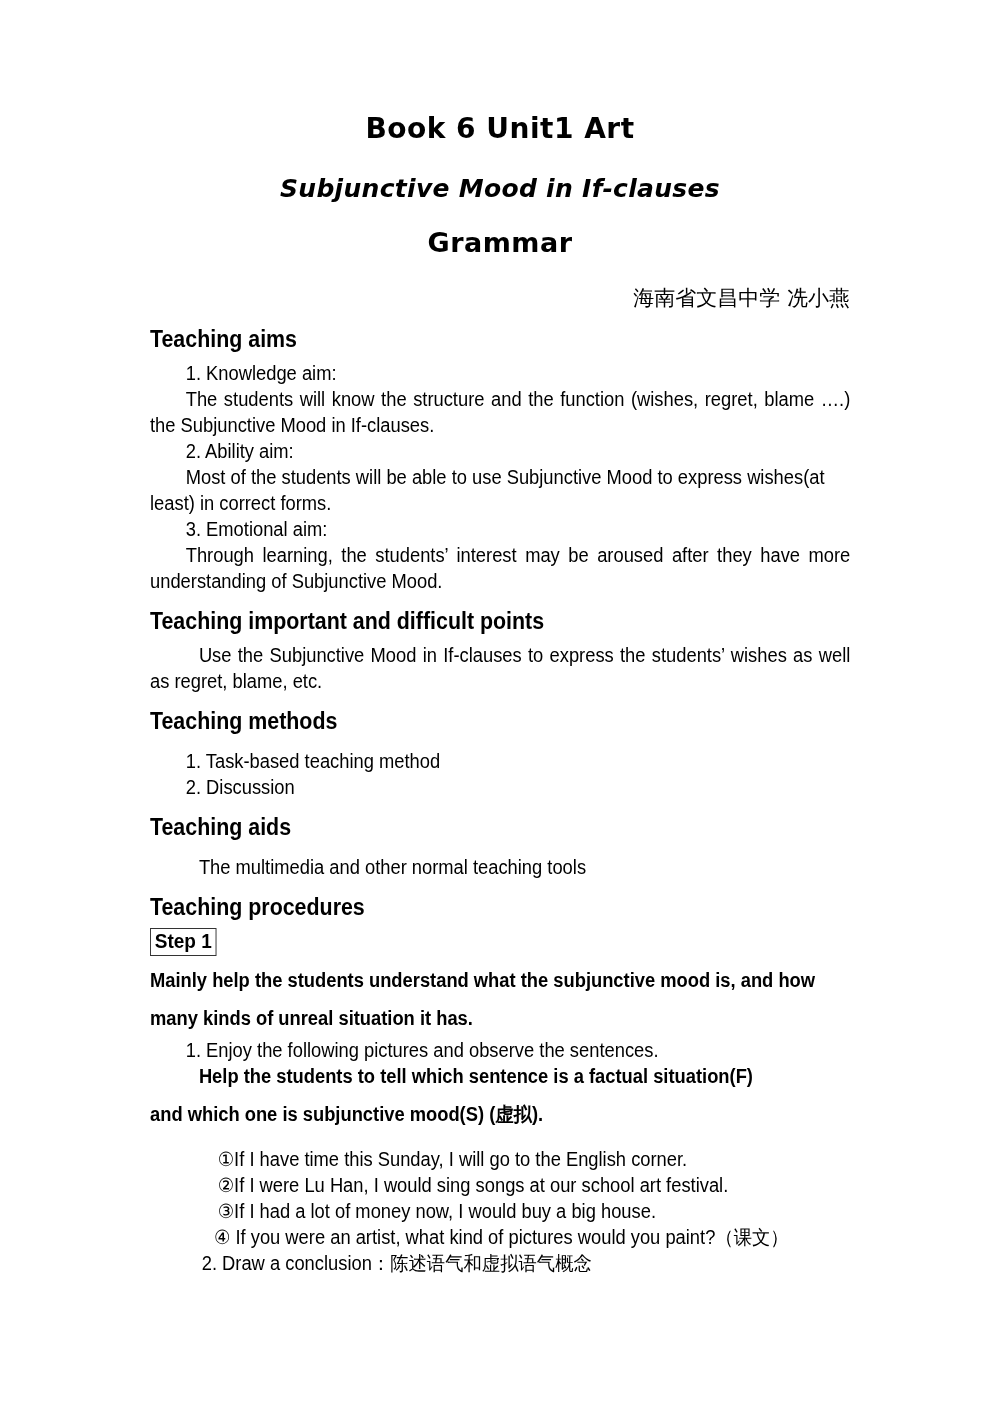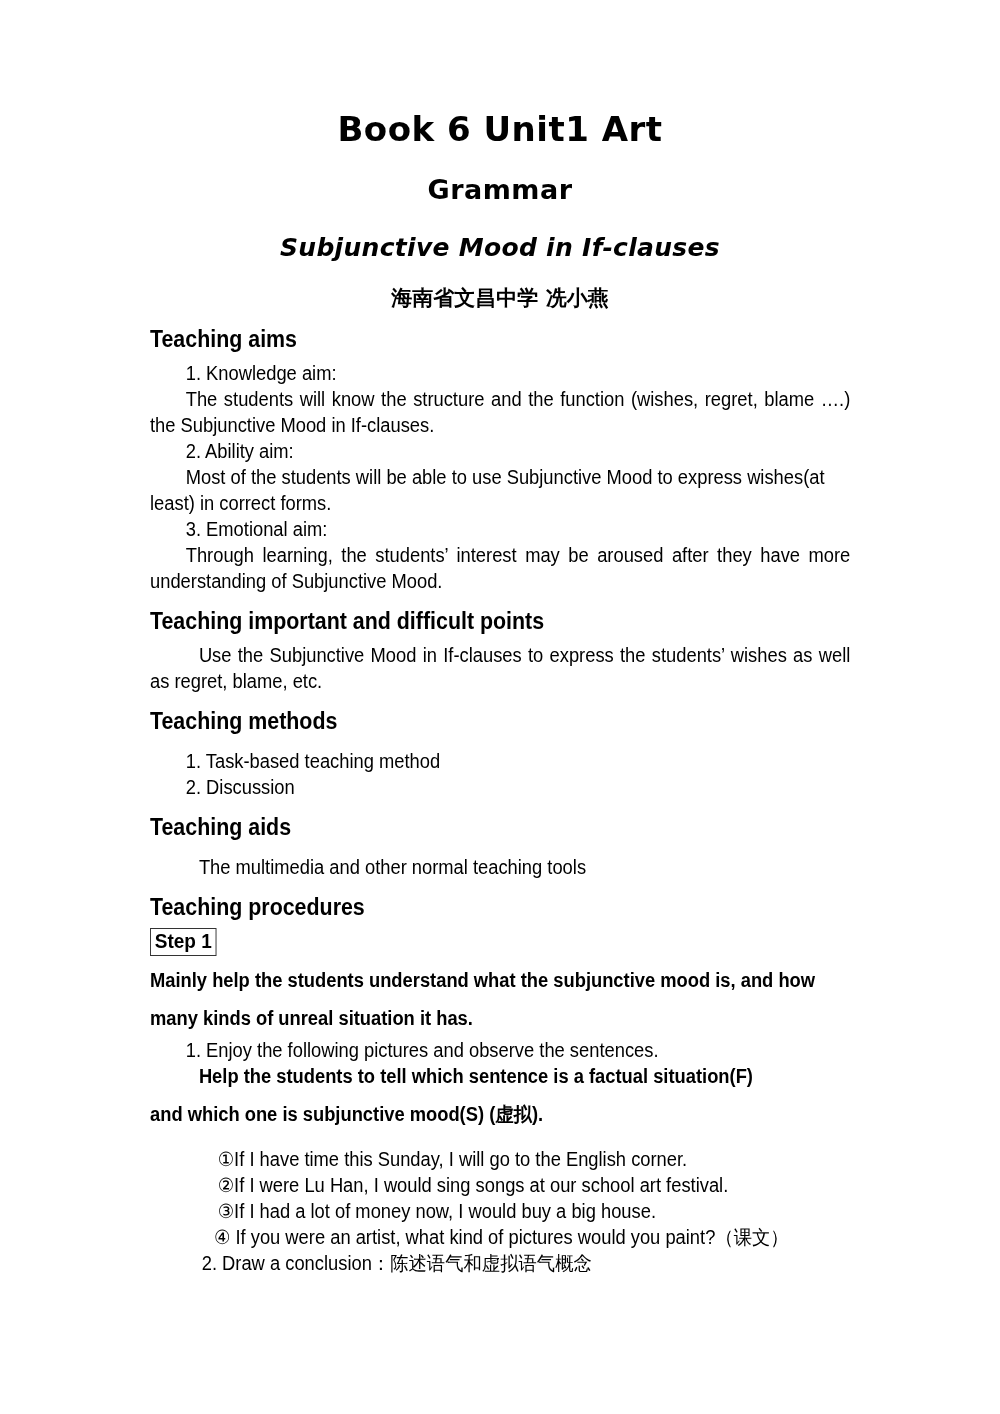--- a/index.html
+++ b/index.html
@@ -32,40 +32,40 @@
   
   .title-block { padding-top: 112px; }
   .title-line {
     text-align: center;
     font-family: "DejaVu Sans", sans-serif;
     font-weight: bold;
     letter-spacing: 0.5px;
     color: #000;
   }
   .title-1 {
-    font-size: 34px;
+    font-size: 28px;
     line-height: 34px;
     margin-bottom: 27px;
   }
   .title-2 {
     font-size: 27px;
     line-height: 33px;
     margin-bottom: 26px;
   }
   .title-3 {
     font-size: 25px;
     line-height: 31px;
     font-style: italic;
     letter-spacing: 0.3px;
     margin-bottom: 22px;
   }
   .author-line {
-    text-align: center;
+    text-align: right;
     font-family: "DejaVu Sans", sans-serif;
-    font-weight: bold;
+    font-weight: normal;
     font-size: 21px;
     line-height: 27px;
     margin-bottom: 13px;
   }
 
   
   .sec-head {
     font-family: "Liberation Sans Narrow", "Liberation Sans", sans-serif;
     font-weight: bold;
     font-size: 23px;
@@ -139,22 +139,22 @@
   .gap-lg { height: 19px; }
 </style>
 </head>
 <body>
 
 <div class="page">
   <div class="content">
 
     <div class="title-block">
       <div class="title-line title-1">Book 6 Unit1  Art</div>
+      <div class="title-line title-3">Subjunctive Mood in If-clauses</div>
       <div class="title-line title-2">Grammar</div>
-      <div class="title-line title-3">Subjunctive Mood in If-clauses</div>
       <div class="author-line">海南省文昌中学 冼小燕</div>
     </div>
 
     <div class="sec-head">Teaching aims</div>
 
     <div class="list-line">1.  Knowledge aim:</div>
     <div class="para just ind">The students will know the structure and the function (wishes, regret, blame ….) the Subjunctive Mood in If-clauses.</div>
 
     <div class="list-line">2.  Ability aim:</div>
     <div class="para ind">Most of the students will be able to use Subjunctive Mood to express wishes(at least) in correct forms.</div>

